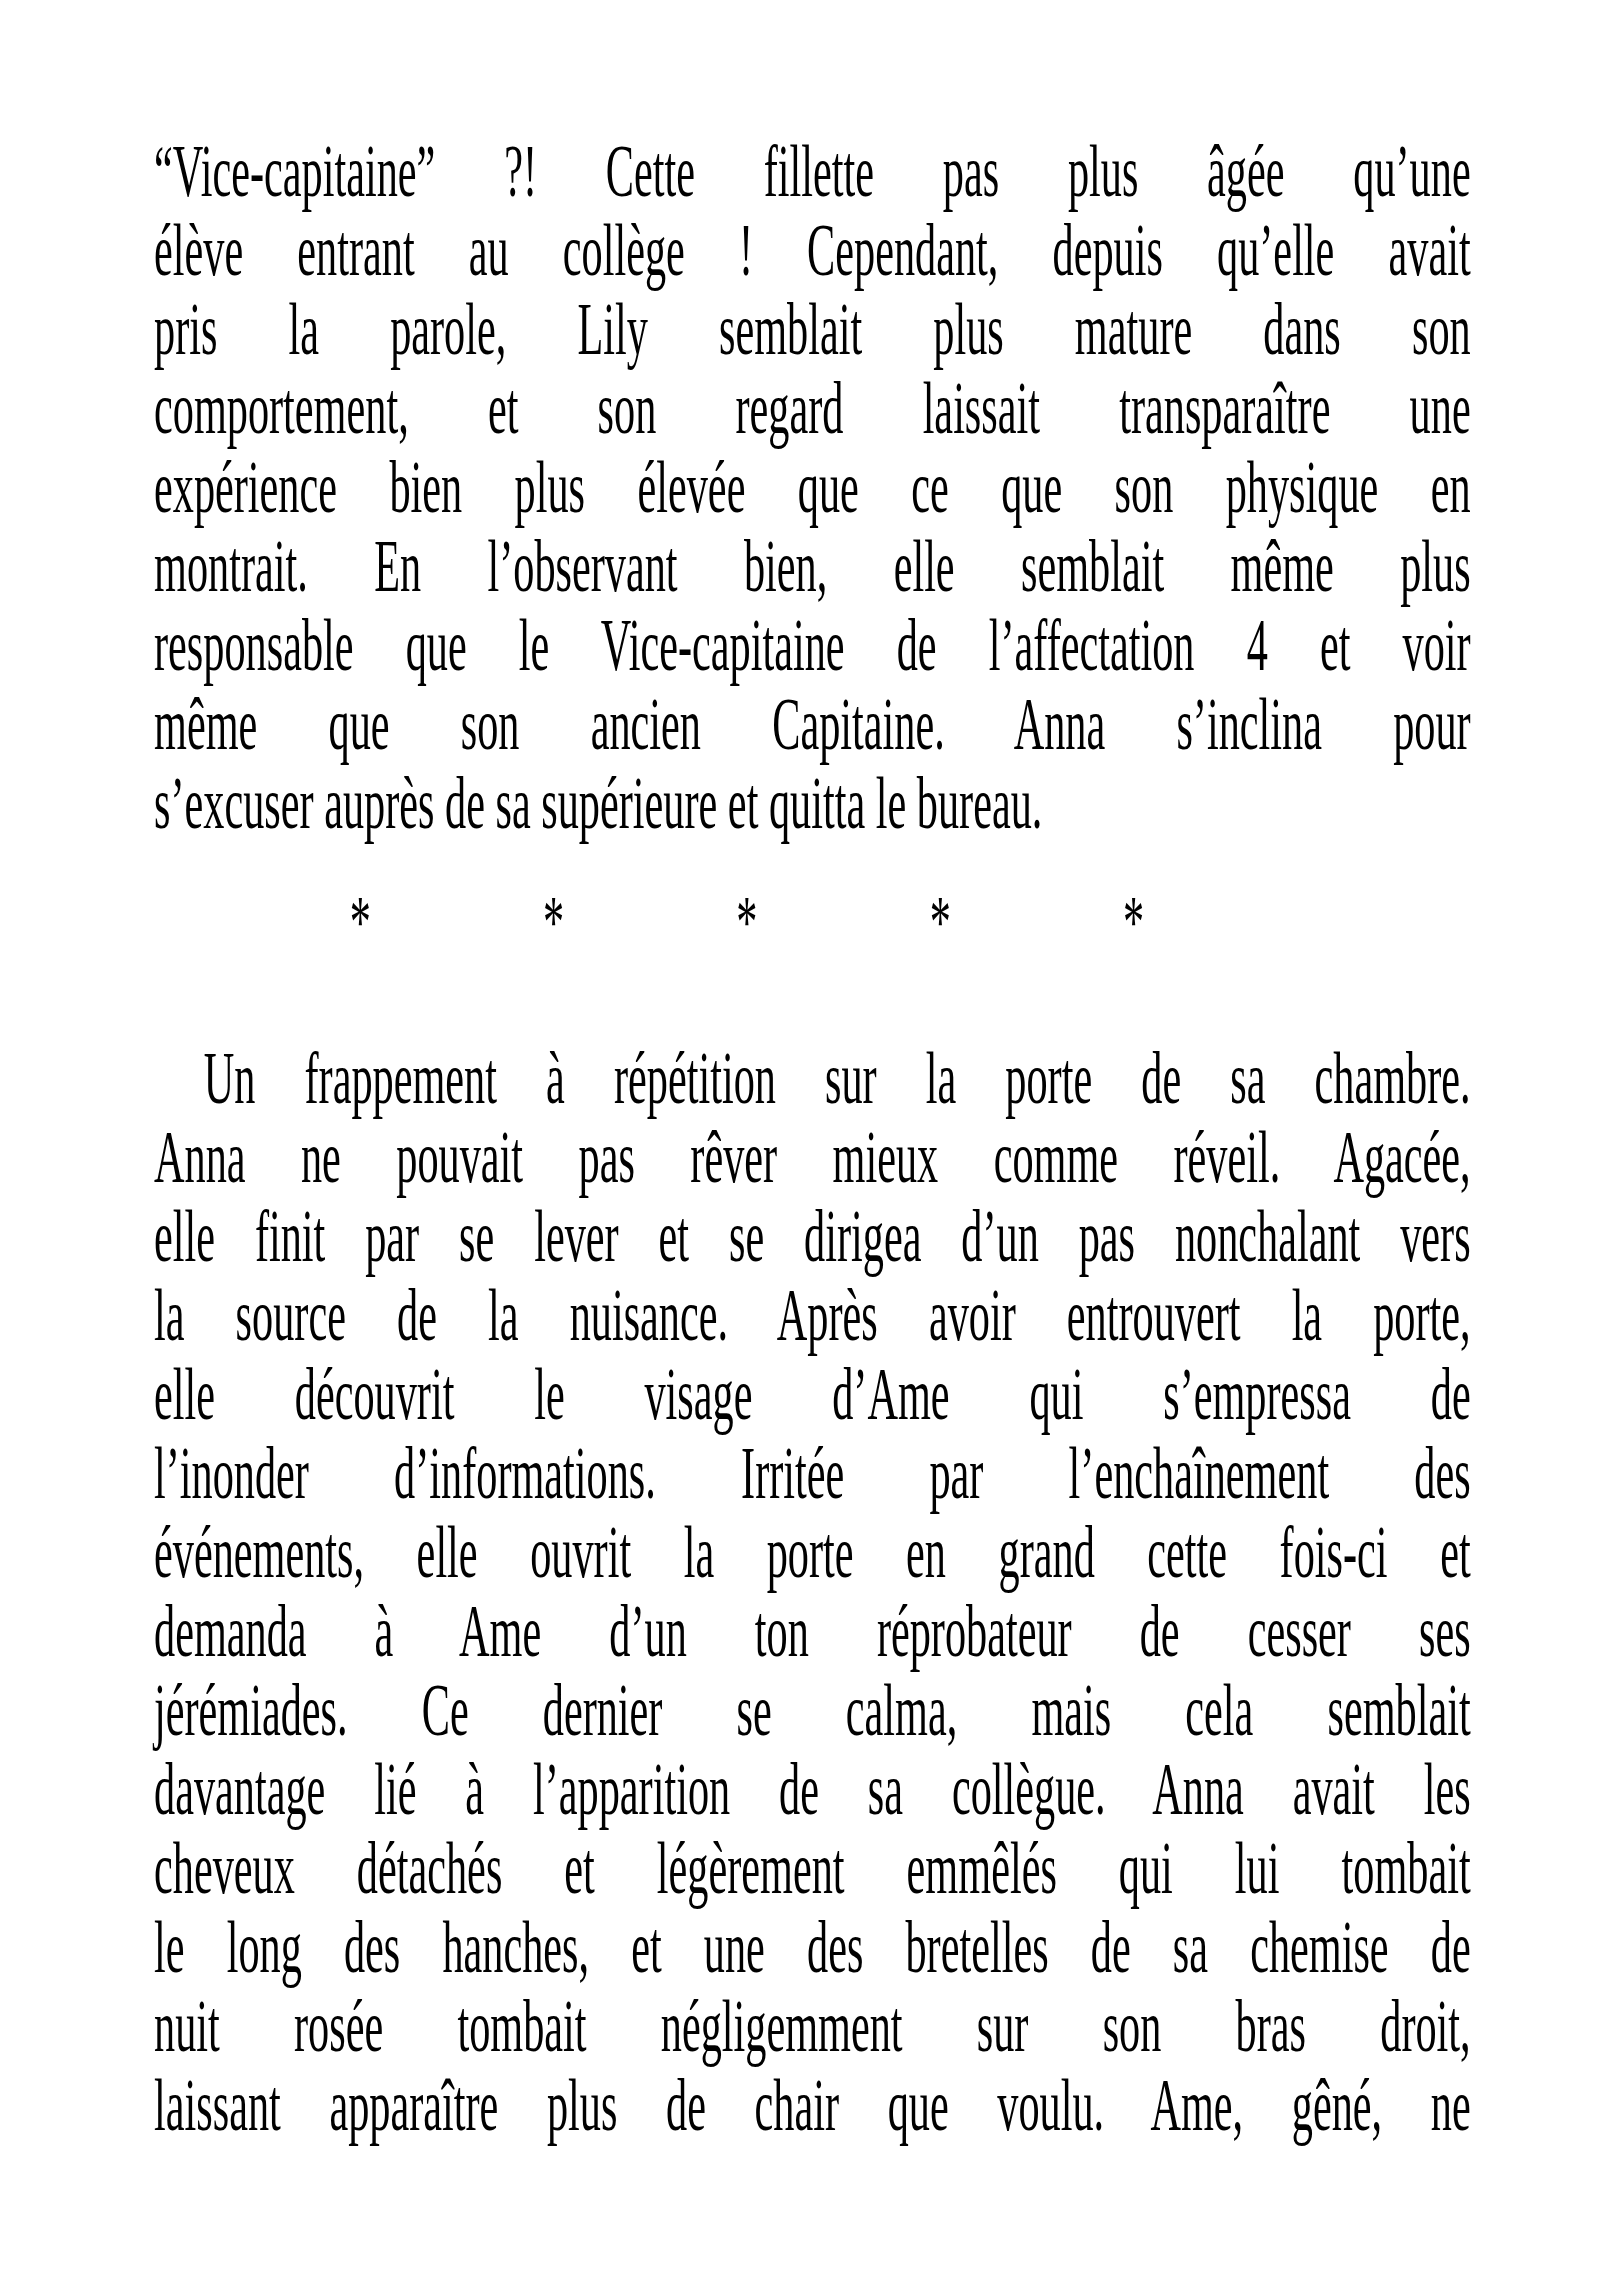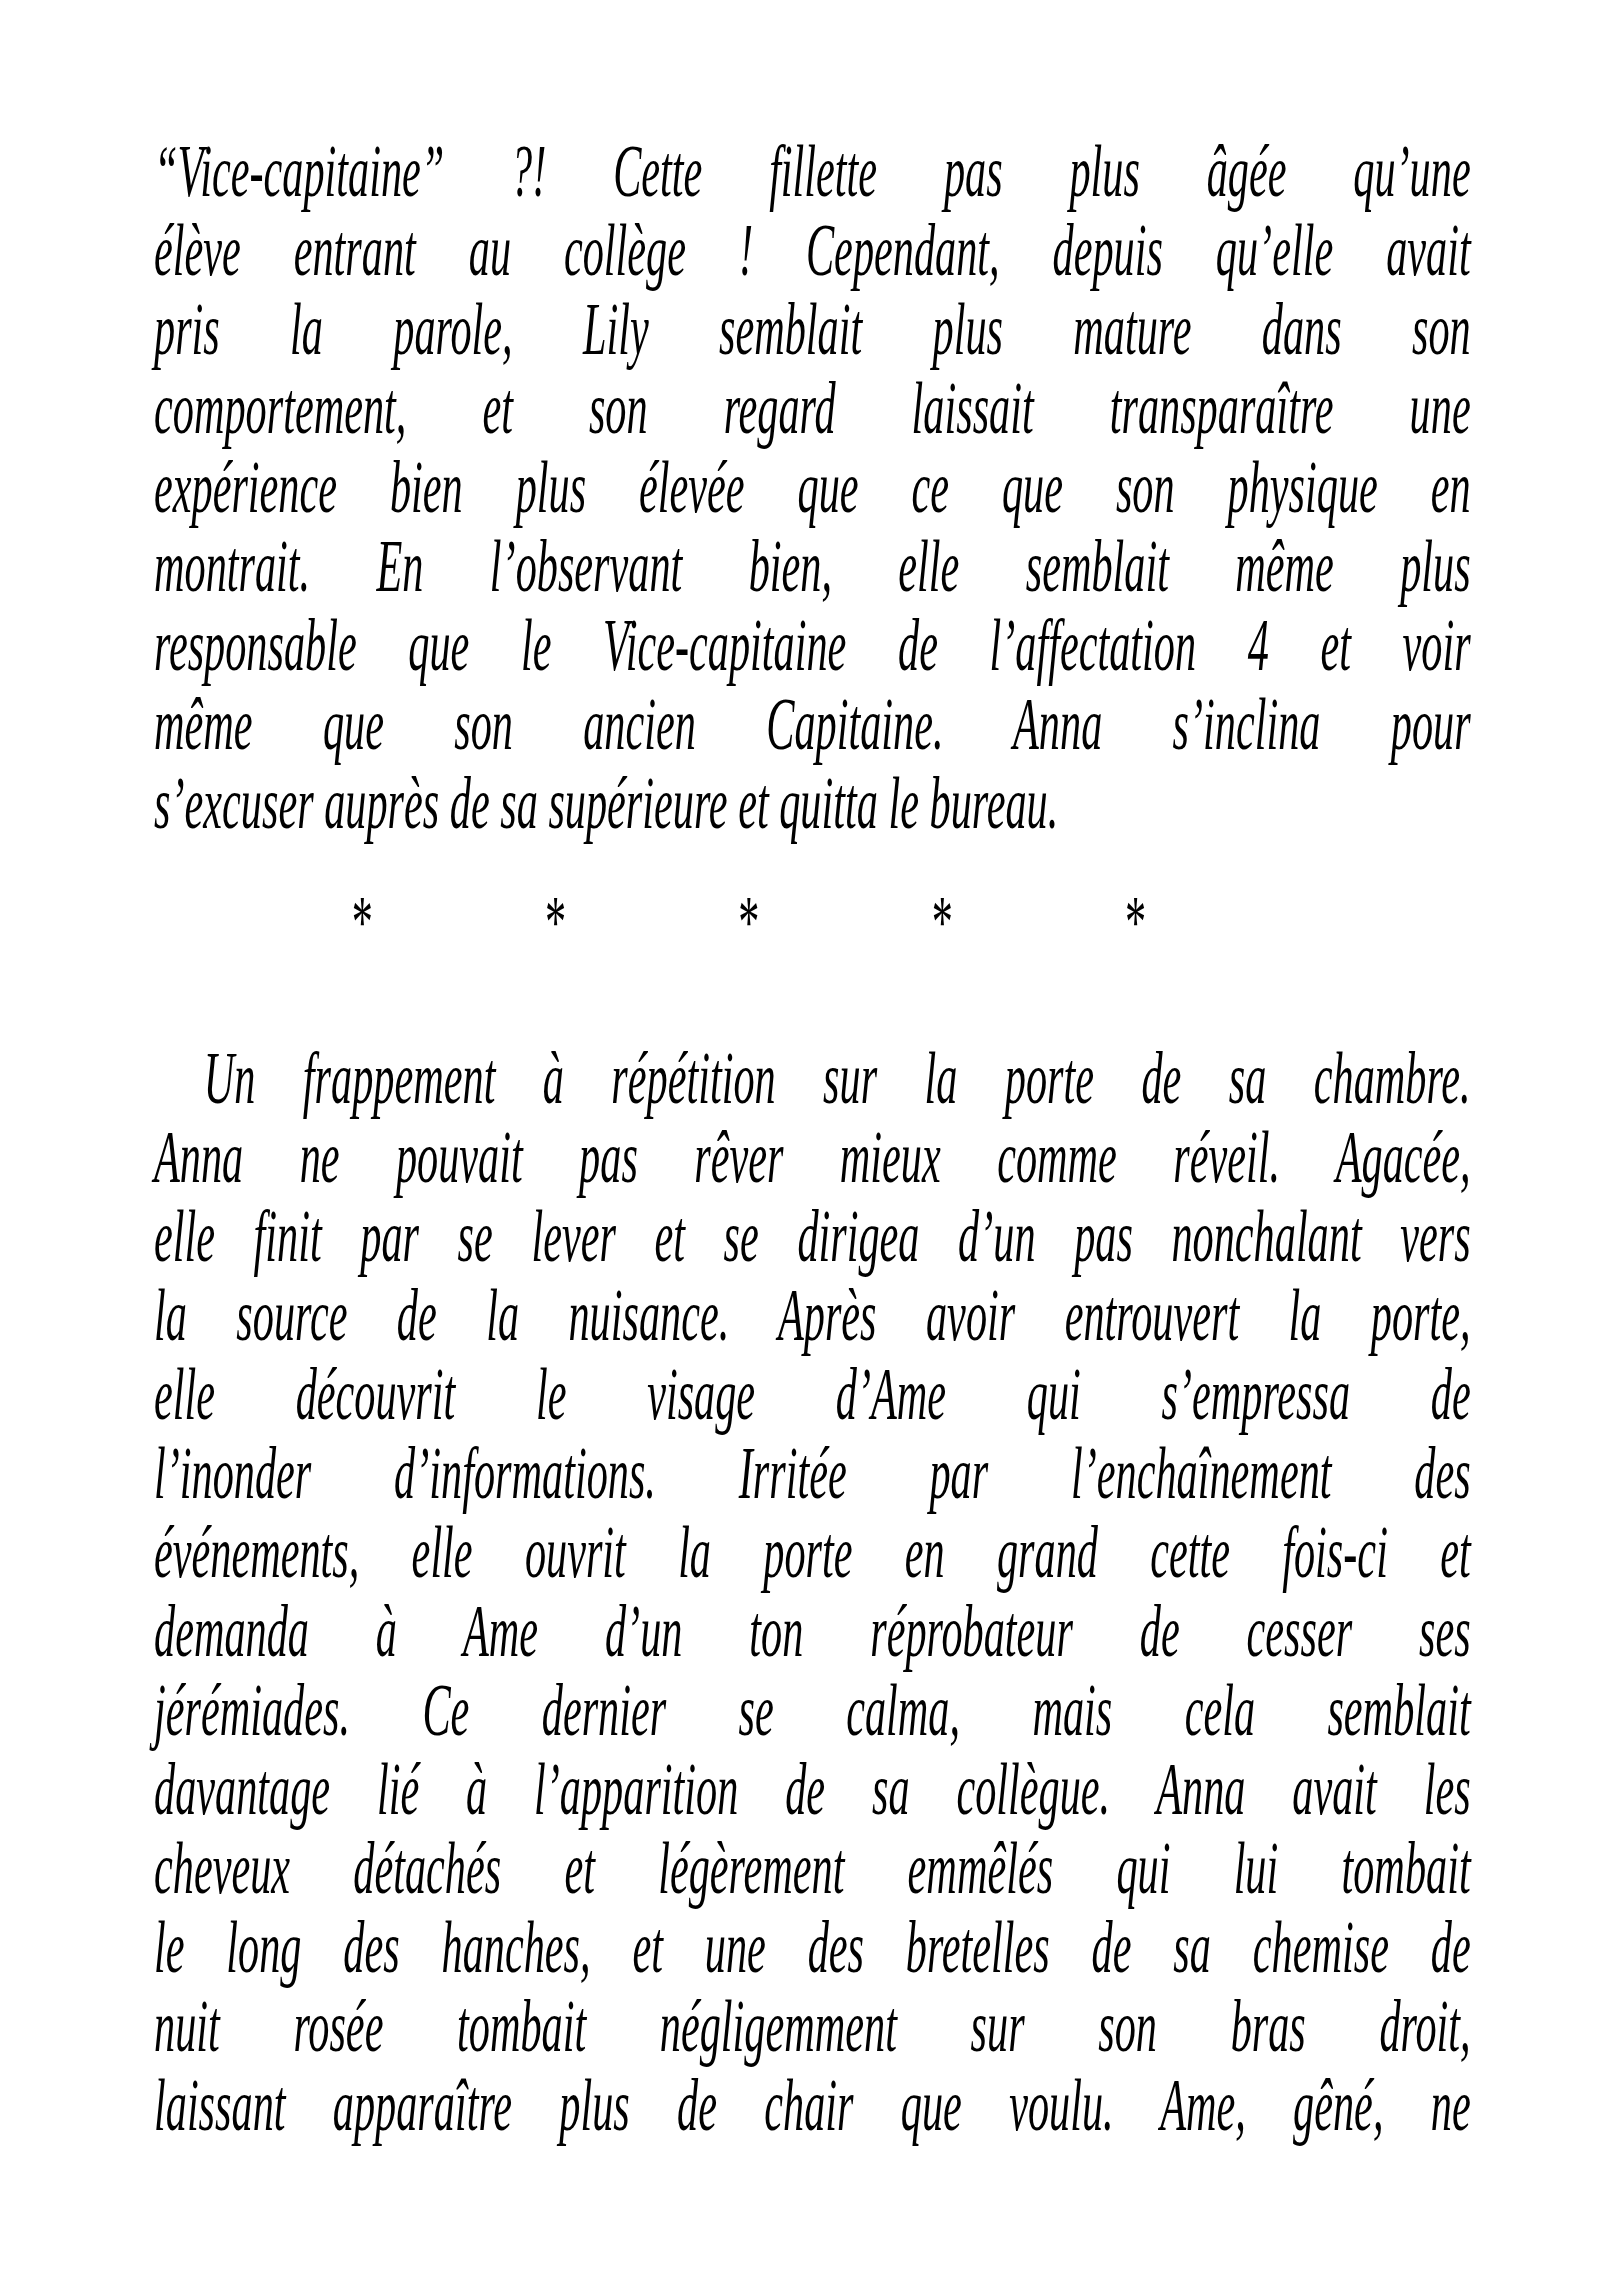--- a/index.html
+++ b/index.html
@@ -12,21 +12,20 @@
     height: 2293px;
     position: relative;
     overflow: hidden;
     font-family: "Liberation Serif", "DejaVu Serif", serif;
     color: #000000;
   }
   .page {
     position: absolute;
     inset: 0;
     background: #ffffff;
-    font-style: italic;
   }
   
   .text-col {
     position: absolute;
     left: 154px;
     top: 132px;
     width: 2274px;
     transform: scaleX(0.579);
     transform-origin: 0 0;
     font-size: 73px;

